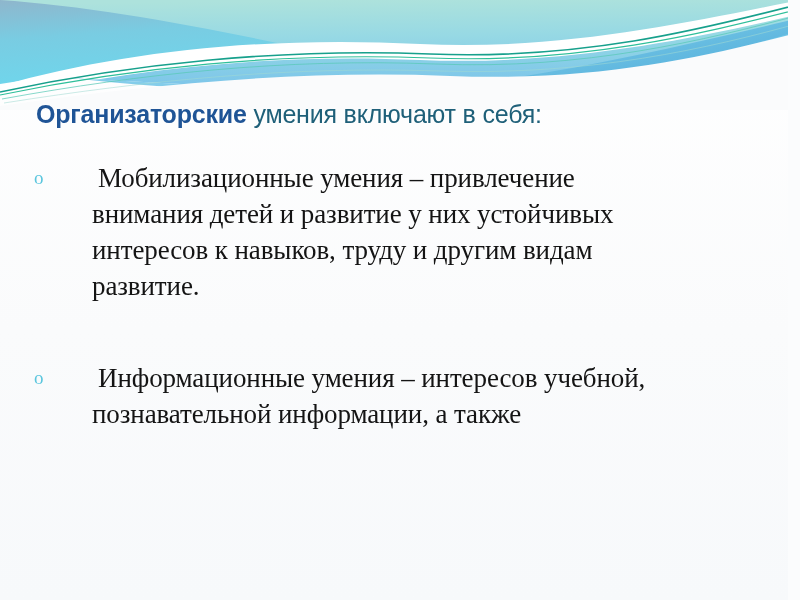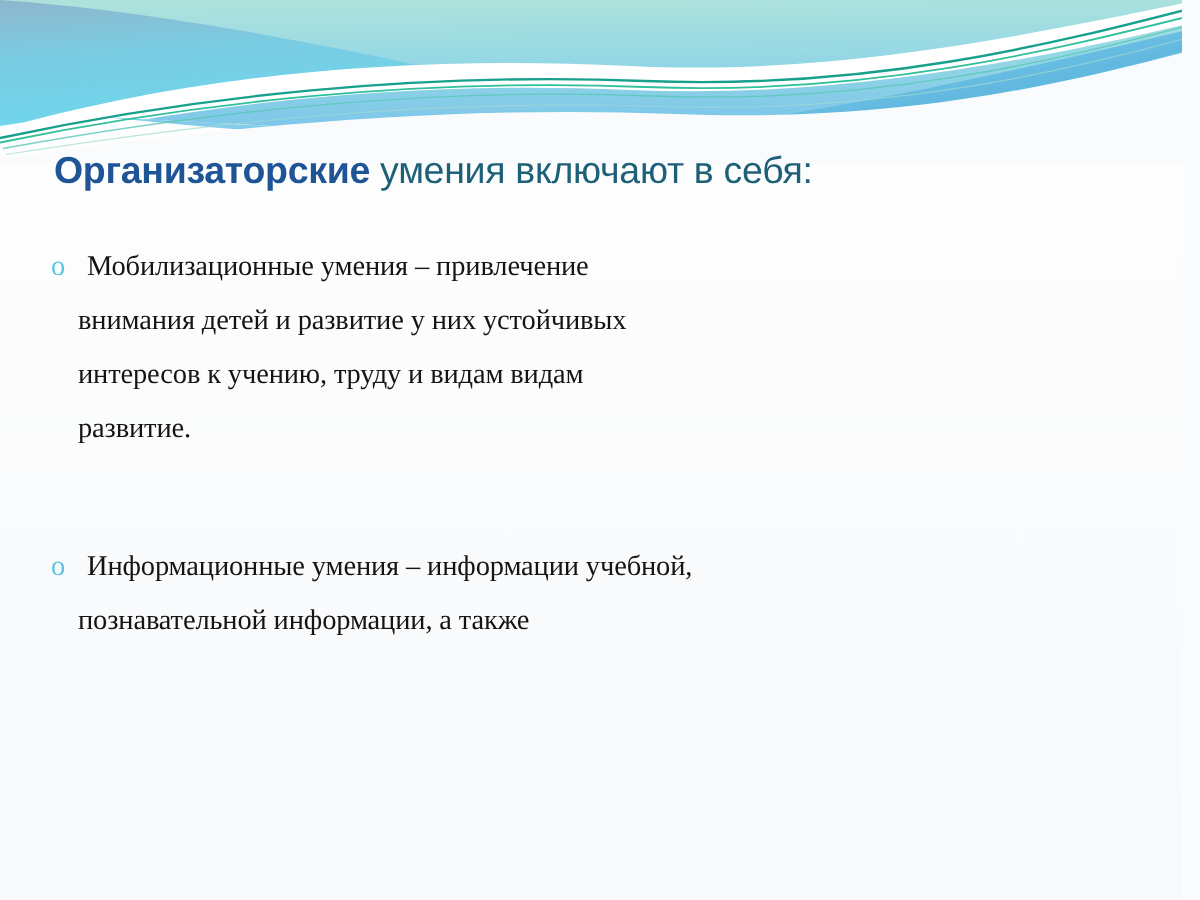--- a/index.html
+++ b/index.html
@@ -73,25 +73,26 @@
     font-size: 19px;
     line-height: 36px;
     color: #5BC6DE;
     text-align: left;
     padding-left: 12px;
     box-sizing: border-box;
   }
   .bullet-text {
     flex: 1 1 auto;
     font-family: "Liberation Serif", serif;
-    font-size: 19px;
+    font-size: 27px;
     line-height: 36px;
     color: #141414;
     letter-spacing: -0.1px;
     text-indent: 6px;
+    margin-left: 40px;
   }
   .bullet-text .ln {
     display: block;
     text-indent: 0;
   }
   .bullet-text .ln:first-child {
     text-indent: 6px;
   }
 </style>
 </head>
@@ -142,28 +143,28 @@
     <span class="strong">Организаторские</span><span class="rest"> умения включают в себя:</span>
   </div>
 
   <div class="body-block">
 
     <div class="bullet-item">
       <div class="bullet-marker">o</div>
       <div class="bullet-text">
         <span class="ln">Мобилизационные умения – привлечение</span>
         <span class="ln">внимания детей и развитие у них устойчивых</span>
-        <span class="ln">интересов к учению, труду и видам видам</span>
+        <span class="ln">интересов к навыков, труду и другим видам</span>
         <span class="ln">развитие.</span>
       </div>
     </div>
 
     <div class="bullet-item second">
       <div class="bullet-marker">o</div>
       <div class="bullet-text">
-        <span class="ln">Информационные умения – информации учебной,</span>
+        <span class="ln">Информационные умения – интересов учебной,</span>
         <span class="ln">познавательной информации, а также</span>
       </div>
     </div>
 
   </div>
 
 </div>
 
 </body></html>

